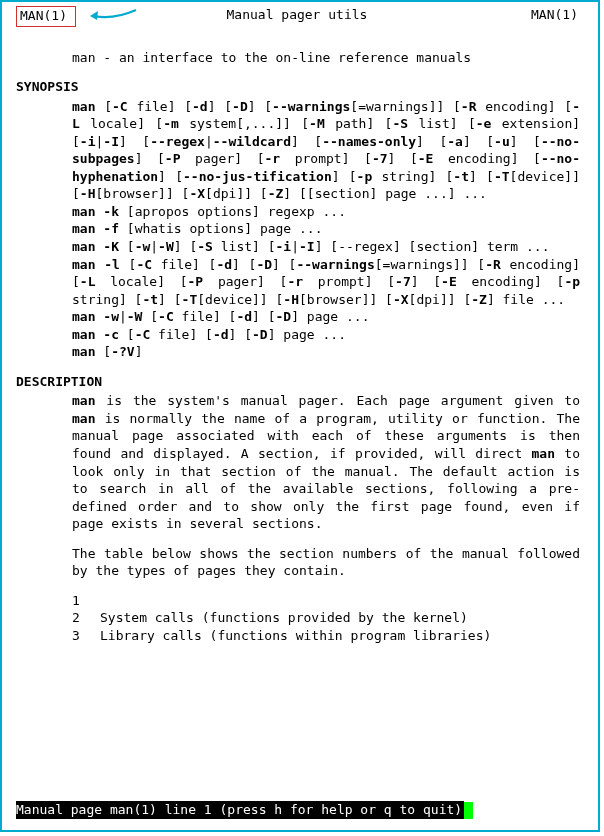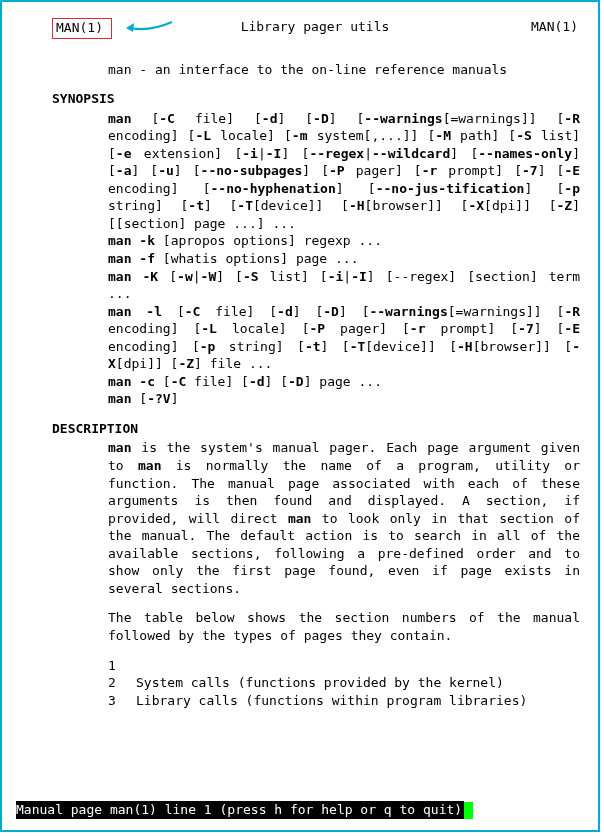--- a/index.html
+++ b/index.html
@@ -21,24 +21,23 @@
     border: 2px solid #00abcf;
     box-sizing: border-box;
     background: #fff;
   }
   .content {
     position: absolute;
     top: 0;
     left: 0;
     right: 0;
     bottom: 20px;
-    padding: 16px 14px 0 14px;
+    padding: 4px 14px 0 14px;
     box-sizing: border-box;
     overflow: hidden;
-    margin-left: 36px;
   }
   .header-line {
     display: flex;
     justify-content: space-between;
     align-items: flex-start;
     margin-bottom: 22px;
   }
   .header-left-wrap {
     position: relative;
     display: inline-block;
@@ -128,21 +127,21 @@
     <div class="header-line">
       <span class="header-left-wrap">
         <span class="red-box">MAN(1)</span>
         <span class="arrow">
           <svg width="50" height="14" viewBox="0 0 50 14">
             <path d="M48 2 Q 25 12 6 8" stroke="#00abcf" stroke-width="2.2" fill="none"></path>
             <path d="M2 8 L10 3 L9 12 Z" fill="#00abcf"></path>
           </svg>
         </span>
       </span>
-      <span class="header-center">Library pager utils</span>
+      <span class="header-center">Manual pager utils</span>
       <span class="header-right">MAN(1)</span>
     </div>
 
     <div class="para">man - an interface to the on-line reference manuals</div>
 
     <div class="sec-title">SYNOPSIS</div>
 
     <div class="syn syn-block">
       <span class="b">man</span>
       [<span class="b">-C</span> <span class="u">file</span>]
@@ -217,20 +216,27 @@
       <span class="u">encoding</span>]
       [<span class="b">-p</span> <span class="u">string</span>]
       [<span class="b">-t</span>]
       [<span class="b">-T</span>[<span class="u">device</span>]]
       [<span class="b">-H</span>[<span class="u">browser</span>]]
       [<span class="b">-X</span>[<span class="u">dpi</span>]]
       [<span class="b">-Z</span>]
       <span class="u">file</span> <span>...</span>
     </div>
 
+    <div class="syn">
+      <span class="b">man</span> <span class="b">-w</span>|<span class="b">-W</span>
+      [<span class="b">-C</span> <span class="u">file</span>]
+      [<span class="b">-d</span>]
+      [<span class="b">-D</span>]
+      <span class="u">page</span> <span>...</span>
+    </div>
 
     <div class="syn">
       <span class="b">man</span> <span class="b">-c</span>
       [<span class="b">-C</span> <span class="u">file</span>]
       [<span class="b">-d</span>]
       [<span class="b">-D</span>]
       <span class="u">page</span> <span>...</span>
     </div>
 
     <div class="syn" style="margin-bottom:12px;">

